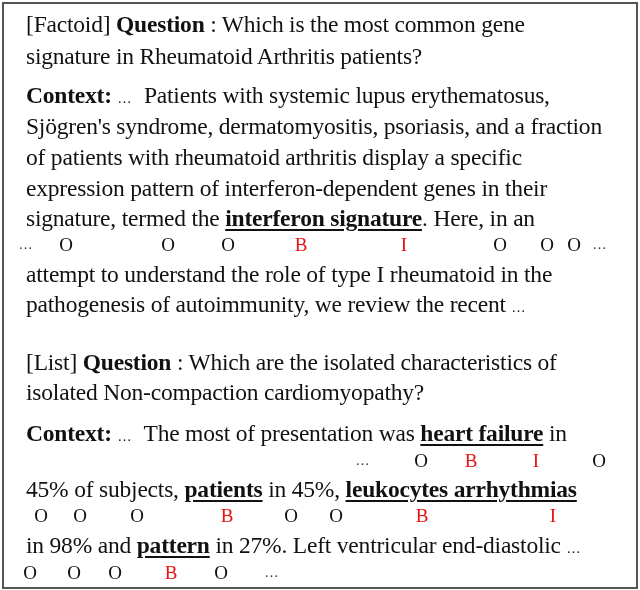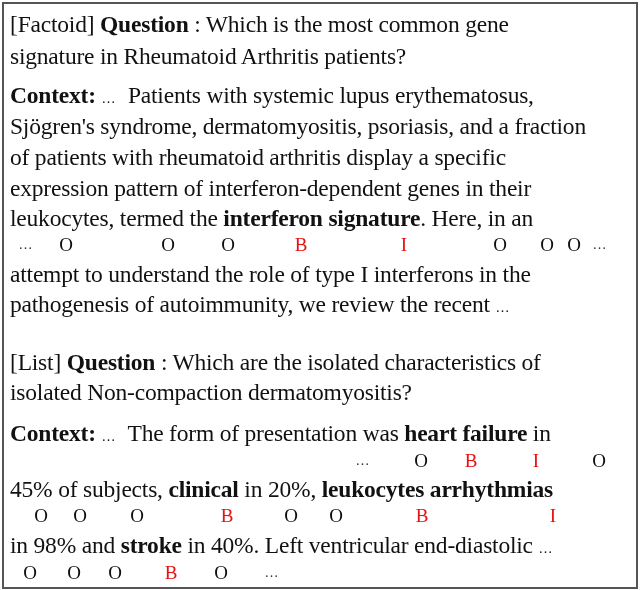--- a/index.html
+++ b/index.html
@@ -1,23 +1,23 @@
 <!DOCTYPE html>
 <html><head>
 <meta charset="utf-8">
 <style>
   html, body { margin: 0; padding: 0; background: #ffffff; }
   body { width: 640px; height: 590px; position: relative; overflow: hidden;
          font-family: "Liberation Serif", "DejaVu Serif", serif; color: #111; }
   .frame { position: absolute; left: 2px; top: 2px; width: 632px; height: 583px;
            border: 2px solid #555; box-sizing: content-box; }
-  .line { position: absolute; left: 10px; white-space: nowrap; font-size: 23.5px; line-height: 28px;
+  .line { position: absolute; left: 26px; white-space: nowrap; font-size: 23.5px; line-height: 28px;
           letter-spacing: -0.2px; text-align: right; }
   .line b { font-weight: bold; }
-  .ent { font-weight: bold; text-decoration-thickness: 2px; text-underline-offset: 3px; }
+  .ent { font-weight: bold; text-decoration: underline; text-decoration-thickness: 2px; text-underline-offset: 3px; }
   .ell { font-size: 14px; letter-spacing: 1px; }
   .tag { position: absolute; font-size: 19px; line-height: 22px; transform: translateX(-50%); }
   .tag.O { color: #111; }
   .tag.B, .tag.I { color: #e81010; }
   .tag.dots { font-size: 14px; color: #333; letter-spacing: 1px; }
 </style>
 </head>
 <body>
 
 <div class="frame"></div>
@@ -28,70 +28,70 @@
 </div>
 <div class="line" style="top:42px">signature in Rheumatoid Arthritis patients?</div>
 
 <div class="line" style="top:81px">
   <b>Context</b><b>:</b> <span class="ell">…</span>&nbsp; <span>Patients with systemic lupus erythematosus,</span>
 </div>
 <div class="line" style="top:112px">Sjögren's syndrome, dermatomyositis, psoriasis, and a fraction</div>
 <div class="line" style="top:143px">of patients with rheumatoid arthritis display a specific</div>
 <div class="line" style="top:174px">expression pattern of interferon-dependent genes in their</div>
 <div class="line" style="top:204px">
-  <span>leukocytes, termed the </span><span class="ent">interferon signature</span><span>. Here, in an</span>
+  <span>signature, termed the </span><span class="ent">interferon signature</span><span>. Here, in an</span>
 </div>
 <div id="tags-f1" style="position:absolute;top:234px;left:0;width:640px;height:24px;">
     <span class="tag dots" style="left: 26px; top: 0px;">…</span>
     <span class="tag O" style="left: 66px; top: 0px;">O</span>
     <span class="tag O" style="left: 168px; top: 0px;">O</span>
     <span class="tag O" style="left: 228px; top: 0px;">O</span>
     <span class="tag B" style="left: 301px; top: 0px;">B</span>
     <span class="tag I" style="left: 404px; top: 0px;">I</span>
     <span class="tag O" style="left: 500px; top: 0px;">O</span>
     <span class="tag O" style="left: 547px; top: 0px;">O</span>
     <span class="tag O" style="left: 574px; top: 0px;">O</span>
     <span class="tag dots" style="left: 600px; top: 0px;">…</span>
   </div>
-<div class="line" style="top:260px">attempt to understand the role of type I interferons in the</div>
+<div class="line" style="top:260px">attempt to understand the role of type I rheumatoid in the</div>
 <div class="line" style="top:290px">
   <span>pathogenesis of autoimmunity, we review the recent </span><span class="ell">…</span>
 </div>
 
 <div class="line" style="top:348px">
   <span>[List]</span>
   <b>Question</b><span> : </span><span>Which are the isolated characteristics of</span>
 </div>
-<div class="line" style="top:378px">isolated Non-compaction dermatomyositis?</div>
+<div class="line" style="top:378px">isolated Non-compaction cardiomyopathy?</div>
 
 <div class="line" style="top:419px">
-  <b>Context</b><b>:</b> <span class="ell">…</span>&nbsp; <span>The form of presentation was </span><span class="ent">heart failure</span><span> in</span>
+  <b>Context</b><b>:</b> <span class="ell">…</span>&nbsp; <span>The most of presentation was </span><span class="ent">heart failure</span><span> in</span>
 </div>
 <div id="tags-l1" style="position:absolute;top:450px;left:0;width:640px;height:24px;">
     <span class="tag dots" style="left: 363px; top: 0px;">…</span>
     <span class="tag O" style="left: 421px; top: 0px;">O</span>
     <span class="tag B" style="left: 471px; top: 0px;">B</span>
     <span class="tag I" style="left: 536px; top: 0px;">I</span>
     <span class="tag O" style="left: 599px; top: 0px;">O</span>
   </div>
 <div class="line" style="top:475px">
-  <span>45% of subjects, </span><span class="ent">clinical</span><span> in 20%, </span><span class="ent">leukocytes arrhythmias</span>
+  <span>45% of subjects, </span><span class="ent">patients</span><span> in 45%, </span><span class="ent">leukocytes arrhythmias</span>
 </div>
 <div id="tags-l2" style="position:absolute;top:505px;left:0;width:640px;height:24px;">
     <span class="tag O" style="left: 41px; top: 0px;">O</span>
     <span class="tag O" style="left: 80px; top: 0px;">O</span>
     <span class="tag O" style="left: 137px; top: 0px;">O</span>
     <span class="tag B" style="left: 227px; top: 0px;">B</span>
     <span class="tag O" style="left: 291px; top: 0px;">O</span>
     <span class="tag O" style="left: 336px; top: 0px;">O</span>
     <span class="tag B" style="left: 422px; top: 0px;">B</span>
     <span class="tag I" style="left: 553px; top: 0px;">I</span>
   </div>
 <div class="line" style="top:531px">
-  <span>in 98% and </span><span class="ent">stroke</span><span> in 40%. Left ventricular end-diastolic </span><span class="ell">…</span>
+  <span>in 98% and </span><span class="ent">pattern</span><span> in 27%. Left ventricular end-diastolic </span><span class="ell">…</span>
 </div>
 <div id="tags-l3" style="position:absolute;top:562px;left:0;width:640px;height:24px;">
     <span class="tag O" style="left: 30px; top: 0px;">O</span>
     <span class="tag O" style="left: 74px; top: 0px;">O</span>
     <span class="tag O" style="left: 115px; top: 0px;">O</span>
     <span class="tag B" style="left: 171px; top: 0px;">B</span>
     <span class="tag O" style="left: 221px; top: 0px;">O</span>
     <span class="tag dots" style="left: 272px; top: 0px;">…</span>
   </div>
 

